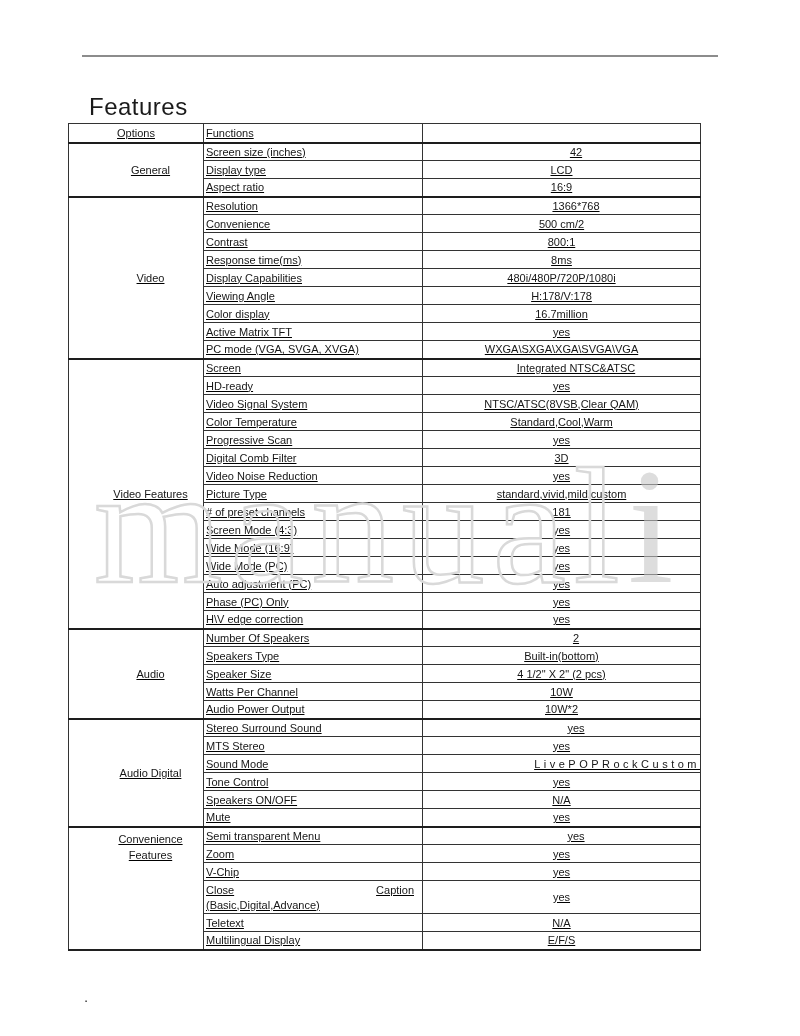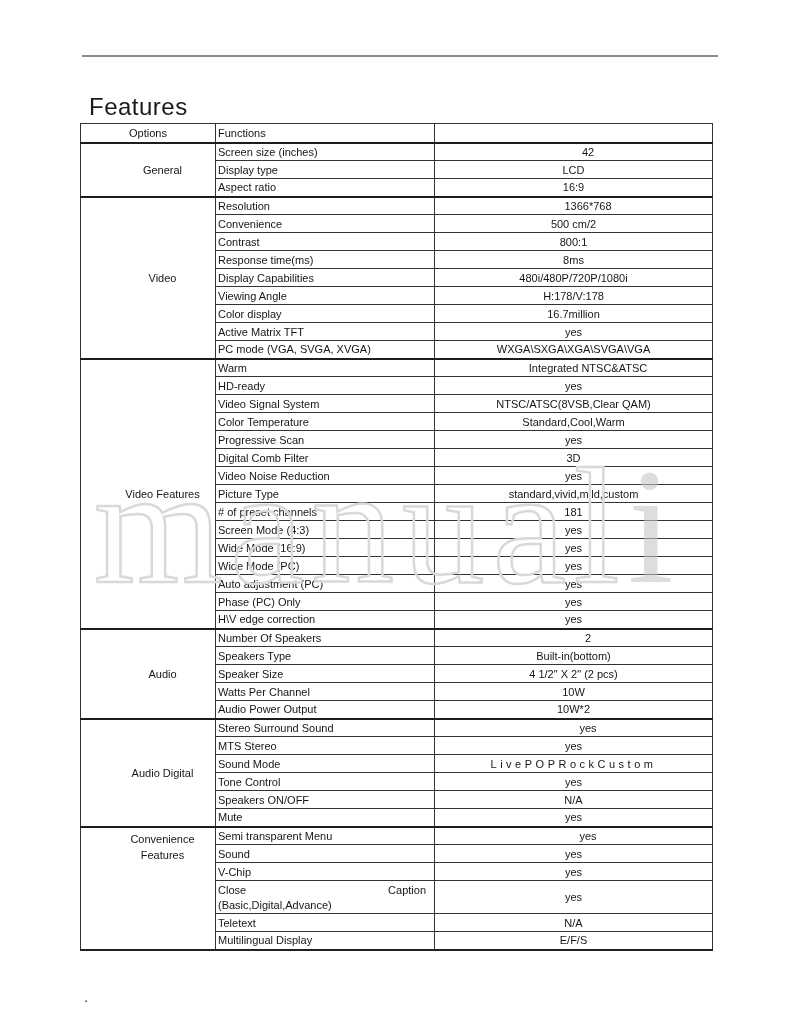--- a/index.html
+++ b/index.html
@@ -9,39 +9,39 @@
   }
   .top-rule {
     position:absolute; left:82px; top:55px; width:636px; height:2px;
     background:#8c8c8c;
   }
   .page-title {
     position:absolute; left:89px; top:93px; font-size:24px; font-weight:normal;
     color:#1a1a1a; margin:0; letter-spacing:0.5px;
   }
   table.spec {
-    position:absolute; left:80px; top:123px; width:632px;
+    position:absolute; left:68px; top:123px; width:632px;
     border-collapse:collapse; table-layout:fixed;
-    border:1px solid #202020; border-bottom:2px solid #202020;
+    border:1px solid #202020; border-bottom:2px solid #202020;text-decoration:underline;
   }
   .spec th, .spec td {
     border:1px solid #333333; font-size:11px; font-weight:normal;
     color:#161616; padding:0; overflow:hidden; white-space:nowrap;
   }
   .spec thead tr { height:19px; }
   .spec tbody tr { height:18px; }
   .spec tbody tr.tall { height:33px; }
   .spec thead th { border-bottom:2px solid #1d1d1d; }
   .spec tbody tr.group-start > td { border-top:2px solid #1d1d1d;padding-left:29px; }
   .c-opt  { text-align:center; vertical-align:middle; }
   .c-func { text-align:left; padding-left:2px !important;margin-left:17px; }
   .c-val  { text-align:center; }
   td.vtop { vertical-align:top; padding-top:3px !important; line-height:16px;border-radius:26px; }
   .faded  { color:#8f8f8f; }
-  .spaced { letter-spacing:3.5px; }
+  .spaced { letter-spacing:3.5px;text-align:right; }
   .cc-cell { line-height:15px; padding-top:1px !important; }
   .jline { display:flex; justify-content:space-between; padding-right:8px; }
   .watermark {
     position:absolute; left:0; top:0; width:800px; height:1036px;
     pointer-events:none;
   }
   .footer-mark {
     position:absolute; left:84px; top:988px; font-size:15px; color:#333333;
   }
 </style>
@@ -111,21 +111,21 @@
       <tr>
         <td class="c-func">Active Matrix TFT</td>
         <td class="c-val">yes</td>
       </tr>
       <tr>
         <td class="c-func">PC mode (VGA, SVGA, XVGA)</td>
         <td class="c-val">WXGA\SXGA\XGA\SVGA\VGA</td>
       </tr>
       <tr class="group-start">
         <td class="c-opt" rowspan="15">Video Features</td>
-        <td class="c-func">Warm</td>
+        <td class="c-func">Screen</td>
         <td class="c-val">Integrated NTSC&amp;ATSC</td>
       </tr>
       <tr>
         <td class="c-func">HD-ready</td>
         <td class="c-val">yes</td>
       </tr>
       <tr>
         <td class="c-func">Video Signal System</td>
         <td class="c-val">NTSC/ATSC(8VSB,Clear QAM)</td>
       </tr>
@@ -225,21 +225,21 @@
       </tr>
       <tr class="group-start">
         <td class="c-opt vtop" rowspan="6">
           <div>Convenience</div>
           <div>Features</div>
         </td>
         <td class="c-func">Semi transparent Menu</td>
         <td class="c-val">yes</td>
       </tr>
       <tr>
-        <td class="c-func">Sound</td>
+        <td class="c-func">Zoom</td>
         <td class="c-val">yes</td>
       </tr>
       <tr>
         <td class="c-func">V-Chip</td>
         <td class="c-val">yes</td>
       </tr>
       <tr class="tall">
         <td class="c-func cc-cell">
           <div class="jline">
             <span>Close</span>

